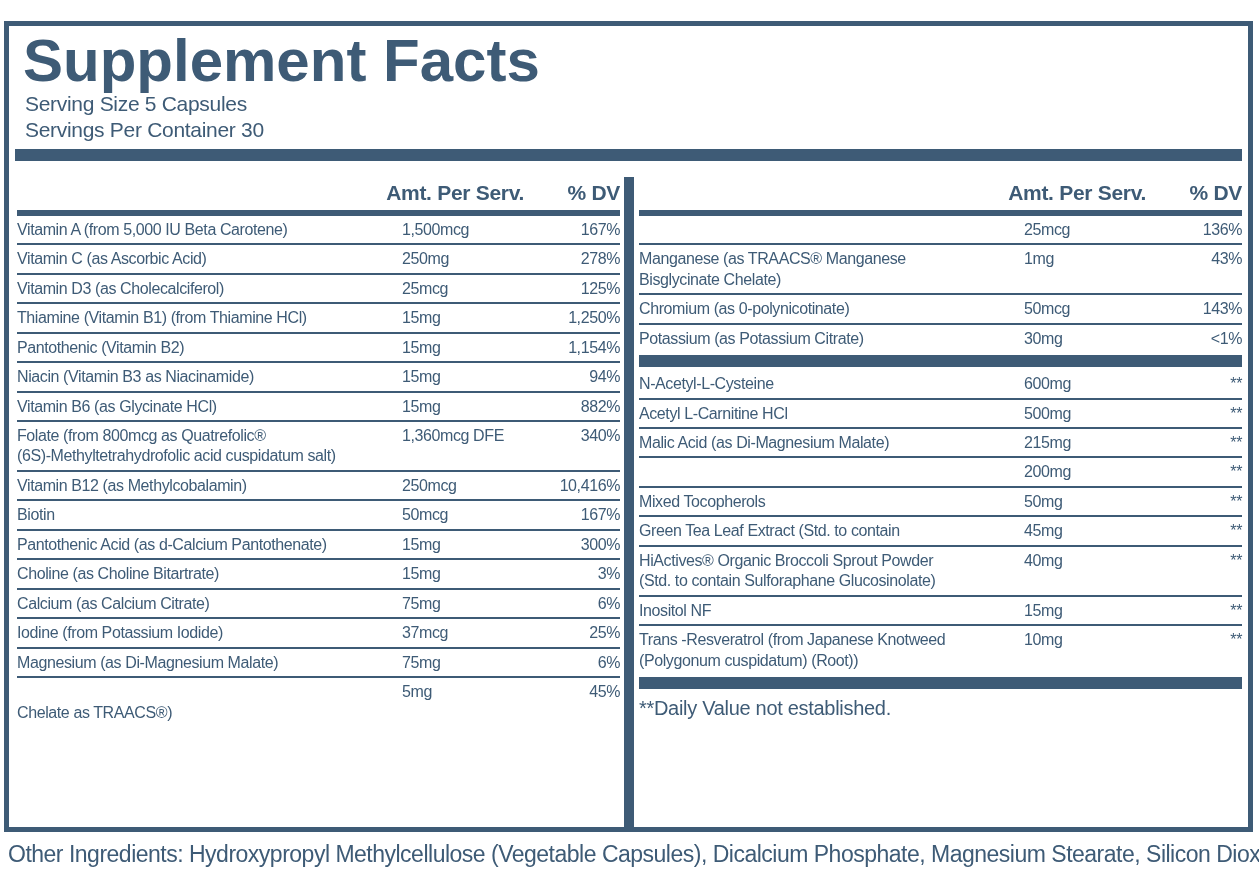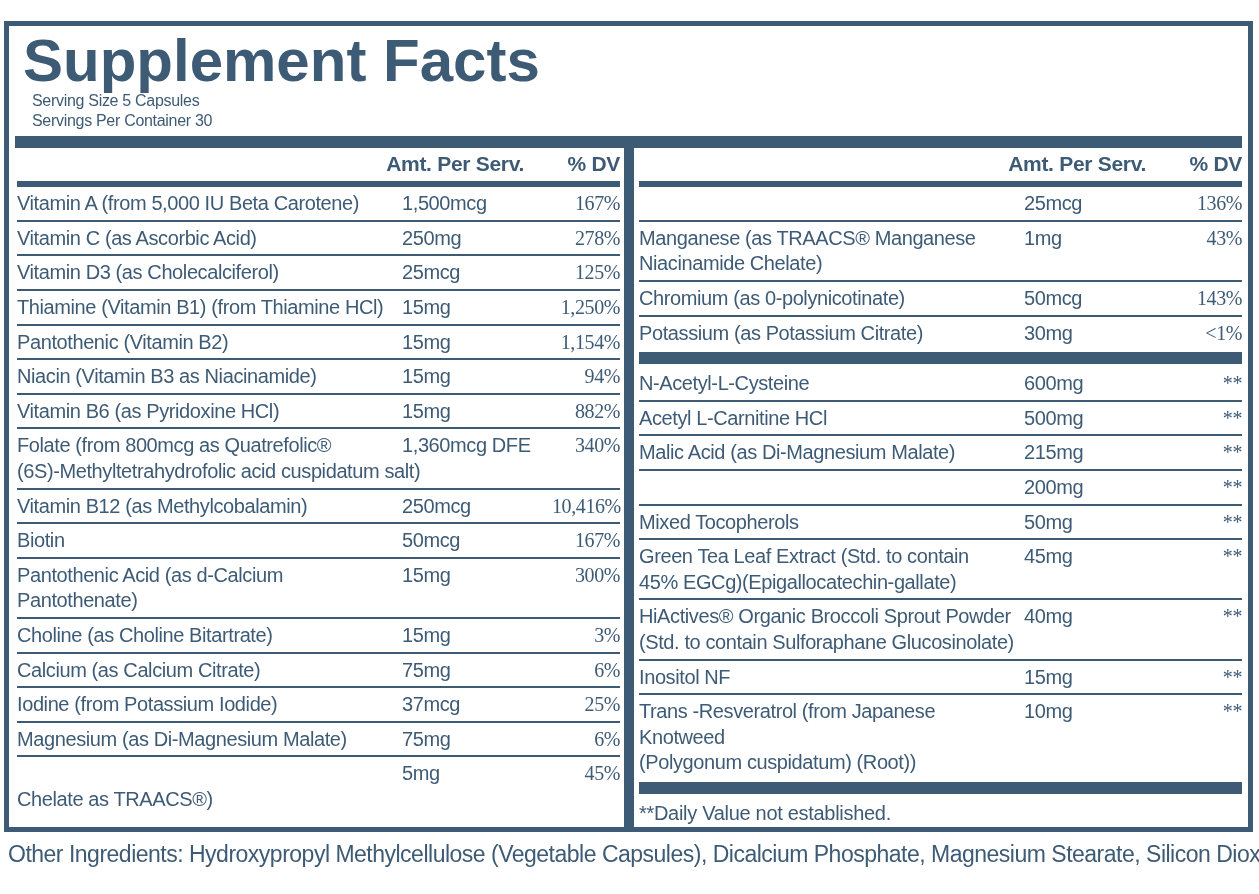--- a/index.html
+++ b/index.html
@@ -1,36 +1,36 @@
 <!DOCTYPE html>
 <html style="--ink: #3E5B76;"><head>
 <meta charset="utf-8">
 <style>
   :root { --ink:#3E5B76; }
   html,body { margin:0; padding:0; }
   body { width:1259px; height:894px; background:#ffffff; font-family:"Liberation Sans", sans-serif; color:var(--ink); overflow:hidden; }
   .page { position:relative; width:1259px; height:894px; background:#fff; }
   .label-box { position:absolute; left:4px; top:21px; width:1249px; height:811px; box-sizing:border-box; border:5px solid var(--ink); display:flex; flex-direction:column; overflow:hidden; background:#fff; }
   .title { margin:4px 0 0 14px; font-size:60px; font-weight:700; line-height:1.02; letter-spacing:0px; }
-  .serving { margin:0 0 0 23px; font-size:16px; line-height:1.25; letter-spacing:-0.3px; }
+  .serving { margin:0 0 0 16px; font-size:21px; line-height:1.25; letter-spacing:-0.3px; }
   .serving:first-of-type { margin-top:4px; }
   .top-bar { height:12px; background:var(--ink); margin:5px 6px 0 6px; }
-  .columns { display:flex; flex:1; min-height:0; padding:0 6px 0 8px; }
+  .columns { display:flex; flex:1; min-height:0; padding:0 6px 0 8px;margin-top:16px; }
   .col { flex:1; min-width:0; display:flex; flex-direction:column; }
   .v-divider { width:10px; background:var(--ink); margin:0 5px 0 4px; }
   .col-header { display:flex; align-items:flex-end; padding:4px 0 5px; font-size:21px; font-weight:700; letter-spacing:-0.3px; }
   .h-amt { margin-left:auto; margin-right:28px; }
   .h-dv { width:68px; text-align:right; }
   .thick-rule { height:6px; background:var(--ink); flex:0 0 auto; }
   .section { display:block; }
-  .row { display:grid; grid-template-columns:1fr 150px 68px; align-items:start; padding:4px 0 3px; border-bottom:2px solid var(--ink); font-size:20px; line-height:1.28; letter-spacing:-0.4px; }
+  .row { display:grid; grid-template-columns:1fr 150px 68px; align-items:start; padding:4px 0 3px; border-bottom:2px solid var(--ink); font-size:16px; line-height:1.28; letter-spacing:-0.4px; }
   .section .row:last-child { border-bottom:none; }
   .c-name { grid-column:1; padding-right:4px; }
   .c-amt { grid-column:2; white-space:nowrap; }
-  .c-dv { grid-column:3; text-align:right; white-space:nowrap;font-family:Liberation Serif, serif; }
+  .c-dv { grid-column:3; text-align:right; white-space:nowrap; }
   .c-cont { grid-column:1 / -1; }
   .bar { height:12px; background:var(--ink); margin:3px 0; flex:0 0 auto; }
   .footnote { padding:5px 0 6px; font-size:20px; letter-spacing:-0.3px; }
   .other-ingredients { position:absolute; left:8px; top:841px; width:1249px; font-size:23px; letter-spacing:-0.5px; white-space:nowrap; color:var(--ink); }
 </style>
 </head>
 <body>
 
 <div class="page">
   <div class="label-box">
@@ -71,21 +71,21 @@
                 <span class="c-name">Pantothenic (Vitamin B2)</span>
                 <span class="c-amt">15mg</span>
                 <span class="c-dv">1,154%</span>
               </div>
               <div class="row">
                 <span class="c-name">Niacin (Vitamin B3 as Niacinamide)</span>
                 <span class="c-amt">15mg</span>
                 <span class="c-dv">94%</span>
               </div>
               <div class="row">
-                <span class="c-name">Vitamin B6 (as Pyridoxine HCl)</span>
+                <span class="c-name">Vitamin B6 (as Glycinate HCl)</span>
                 <span class="c-amt">15mg</span>
                 <span class="c-dv">882%</span>
               </div>
               <div class="row">
                 <span class="c-name">Folate (from 800mcg as Quatrefolic®</span>
                 <span class="c-amt">1,360mcg DFE</span>
                 <span class="c-dv">340%</span>
                 <span class="c-cont"><span>(6S)-Methyltetrahydrofolic acid cuspidatum salt)</span></span>
               </div>
               <div class="row">
@@ -141,21 +141,21 @@
         <div id="right-rows">
             <div class="section">
               <div class="row">
                 <span class="c-amt">25mcg</span>
                 <span class="c-dv">136%</span>
               </div>
               <div class="row">
                 <span class="c-name">Manganese (as TRAACS® Manganese</span>
                 <span class="c-amt">1mg</span>
                 <span class="c-dv">43%</span>
-                <span class="c-cont"><span>Niacinamide Chelate)</span></span>
+                <span class="c-cont"><span>Bisglycinate Chelate)</span></span>
               </div>
               <div class="row">
                 <span class="c-name">Chromium (as 0-polynicotinate)</span>
                 <span class="c-amt">50mcg</span>
                 <span class="c-dv">143%</span>
               </div>
               <div class="row">
                 <span class="c-name">Potassium (as Potassium Citrate)</span>
                 <span class="c-amt">30mg</span>
                 <span class="c-dv">&lt;1%</span>
@@ -184,21 +184,20 @@
               </div>
               <div class="row">
                 <span class="c-name">Mixed Tocopherols</span>
                 <span class="c-amt">50mg</span>
                 <span class="c-dv">**</span>
               </div>
               <div class="row">
                 <span class="c-name">Green Tea Leaf Extract (Std. to contain</span>
                 <span class="c-amt">45mg</span>
                 <span class="c-dv">**</span>
-                <span class="c-cont"><span>45% EGCg)(Epigallocatechin-gallate)</span></span>
               </div>
               <div class="row">
                 <span class="c-name">HiActives® Organic Broccoli Sprout Powder</span>
                 <span class="c-amt">40mg</span>
                 <span class="c-dv">**</span>
                 <span class="c-cont"><span>(Std. to contain Sulforaphane Glucosinolate)</span></span>
               </div>
               <div class="row">
                 <span class="c-name">Inositol NF</span>
                 <span class="c-amt">15mg</span>

